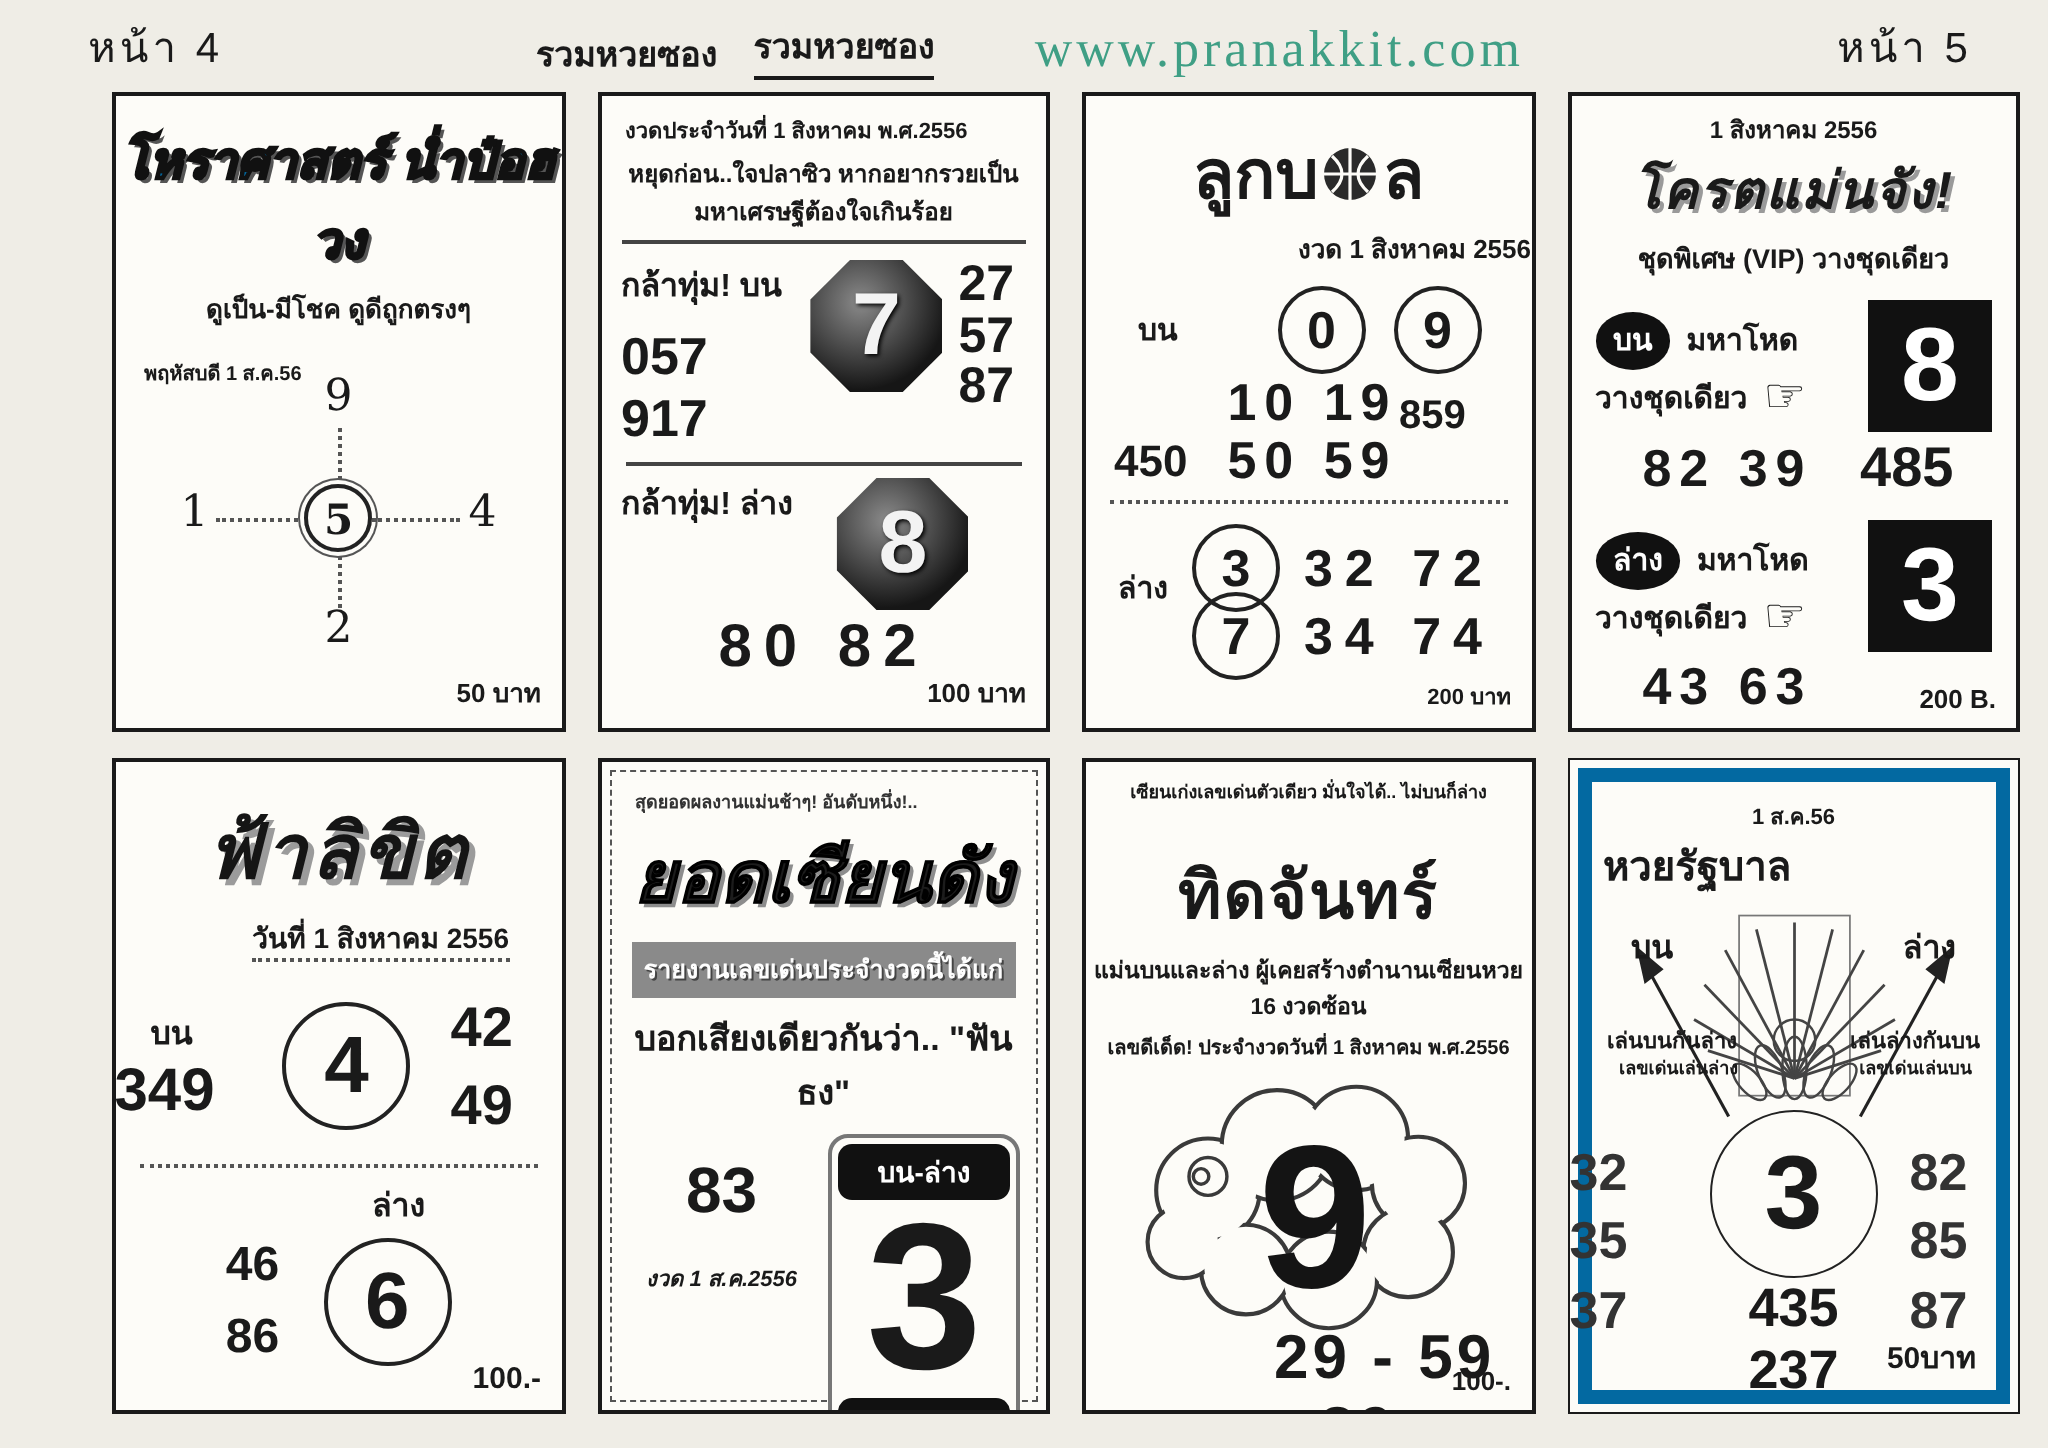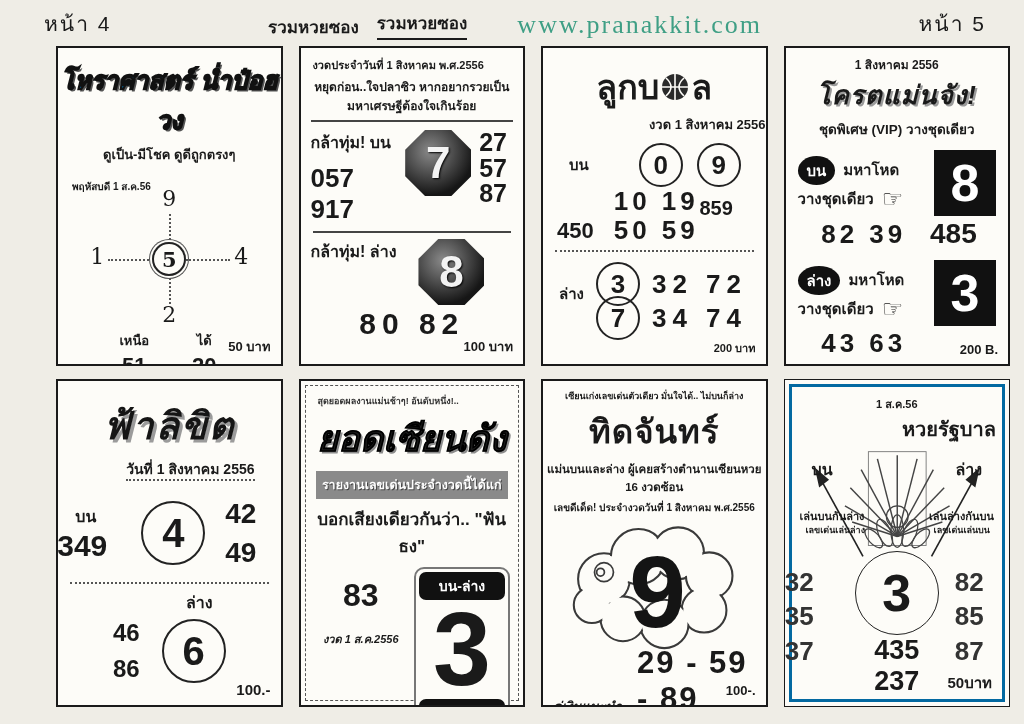--- a/index.html
+++ b/index.html
@@ -158,32 +158,32 @@
   .p6-line { text-align:center; font-size:17px; font-weight:bold; margin-top:6px; }
   .p6-body { display:grid; grid-template-columns:1fr 96px; column-gap:6px; margin-top:8px; align-items:start; }
   .p6-pair { text-align:center; font-size:32px; font-weight:900; letter-spacing:8px; }
   .p6-83 { text-align:center; font-size:32px; font-weight:900; margin-top:10px; }
   .p6-issue { text-align:center; font-size:11px; font-weight:bold; font-style:italic; margin-top:16px; }
   .p6-box { border:2px solid #777; border-radius:10px; background:#fdfcf8; display:flex; flex-direction:column; align-items:center; padding:3px; }
   .badge { background:#111; color:#fff; border-radius:7px; font-size:14px; font-weight:bold; padding:3px 8px; width:100%; text-align:center; }
   .p6-big { font-size:104px; font-weight:900; line-height:0.95; }
   
   .p7-top { text-align:center; font-size:9px; font-weight:bold; margin-top:8px; }
-  .p7-title { text-align:center; font-size:33px; font-weight:900; margin-top:2px; letter-spacing:1px; }
+  .p7-title { text-align:center; font-size:33px; font-weight:900; margin-top:18px; letter-spacing:1px; }
   .p7-sub1 { text-align:center; font-size:11.5px; font-weight:bold; margin-top:2px; }
   .p7-sub2 { text-align:center; font-size:10px; font-weight:bold; margin-top:4px; }
   .p7-cloud { display:flex; justify-content:center; margin-top:2px; }
   .p7-hintrow { display:flex; align-items:flex-end; gap:8px; padding:0 10px; margin-top:-10px; }
   .p7-hint { font-size:13px; font-weight:900; font-style:italic; white-space:nowrap; }
   .p7-pairs { font-size:31px; font-weight:900; letter-spacing:2px; }
   
   .panel.p8 { border-width:1px; }
-  .inner8 { position:absolute; inset:4px; border:3px solid #0369a1; padding:4px 6px; }
+  .inner8 { position:absolute; inset:4px; border:7px solid #0369a1; padding:4px 6px; }
   .p8-date { text-align:center; font-size:11px; font-weight:bold; margin-top:4px; }
-  .p8-title { text-align:right; font-size:20px; font-weight:900; }
+  .p8-title { text-align:left; font-size:20px; font-weight:900; }
   .p8-art { position:relative; height:118px; }
   .p8-art .lbl { position:absolute; font-size:16px; font-weight:bold; }
   .p8-bon { left:14px; top:12px; } .p8-lang { right:14px; top:12px; }
   .note { position:absolute; font-weight:bold; }
   .n1l { left:2px; top:62px; font-size:11px; } .n2l { left:8px; top:78px; font-size:9px; }
   .n1r { right:2px; top:62px; font-size:11px; } .n2r { right:6px; top:78px; font-size:9px; }
   .p8-nums { display:grid; grid-template-columns:54px 104px 54px; justify-content:center; column-gap:6px; margin-top:2px; }
   .p8-side { font-size:26px; font-weight:bold; line-height:1.32; color:#333; }
   .p8-mid { display:flex; flex-direction:column; align-items:center; margin-top:-14px; }
   .c84 { width:84px; height:84px; font-size:52px; font-weight:900; border-width:1px; }
@@ -212,27 +212,20 @@
     <div class="cross">
       <span class="c-top">9</span>
       <div class="c-line v lv-top"></div>
       <span class="c-left">1</span>
       <div class="c-line lh-left"></div>
       <div class="c-circle">5</div>
       <div class="c-line lh-right"></div>
       <span class="c-right">4</span>
       <div class="c-line v lv-bot"></div>
       <span class="c-bottom">2</span>
-    </div>
-    <div class="p1-table">
-      <span class="p1-th">เหนือ</span>
-      <span class="p1-th">ได้</span>
-      <span class="p1-td">51</span>
-      <span class="p1-td">20</span>
-
     </div>
     <div class="price">50 บาท</div>
   </div>
 
   <div class="panel">
     <div class="p2-issue">งวดประจำวันที่ 1 สิงหาคม พ.ศ.2556</div>
     <div class="p2-sub">หยุดก่อน..ใจปลาซิว หากอยากรวยเป็นมหาเศรษฐีต้องใจเกินร้อย</div>
     <div class="p2-row">
       <div class="p2-col-left">
         <span class="p2-label">กล้าทุ่ม! บน</span>

